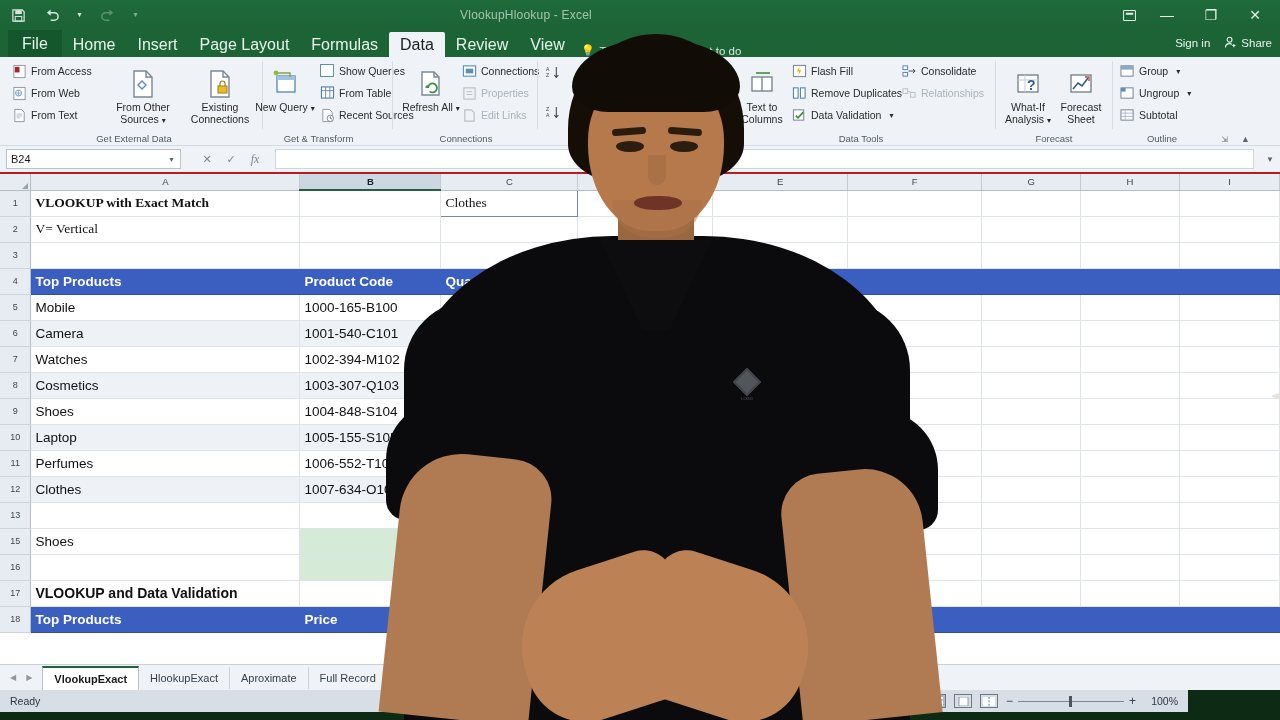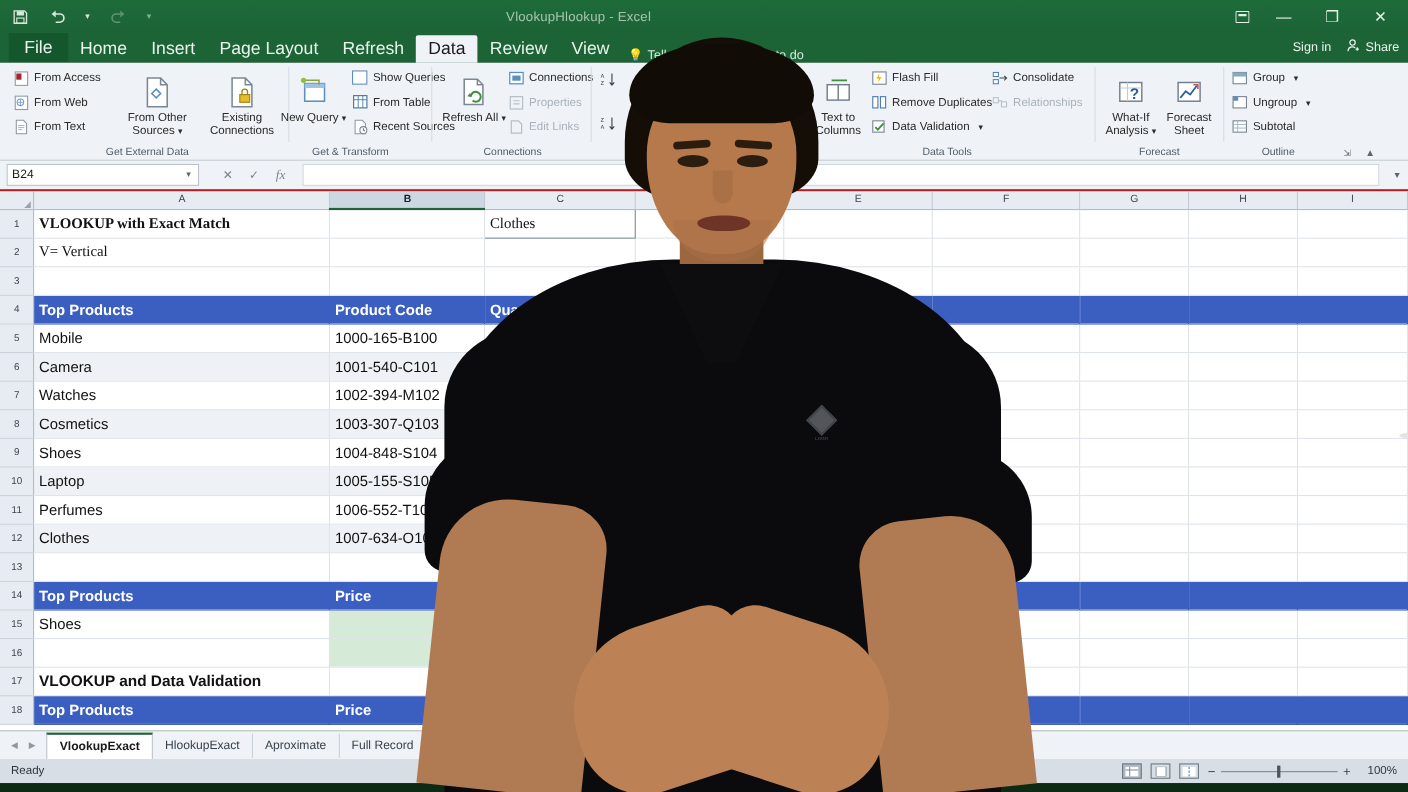--- a/index.html
+++ b/index.html
@@ -104,21 +104,21 @@
     border-top:1px solid #c8d0d8; display:flex; align-items:center; }
   .navarrows { display:flex; align-items:center; gap:10px; padding:0 10px; color:#8d98a3; font-size:8px; }
   .stab { height:22px; padding:0 11px; display:flex; align-items:center; font-size:11px; color:#37414b;
     border-right:1px solid #c9d1d9; }
   .stab.active { background:#fff; color:#1a1a1a; font-weight:bold; border:1px solid #b9c2cb; border-bottom:none;
     border-top:2px solid #21613c; height:24px; }
   .addsheet { width:22px; height:22px; display:flex; align-items:center; justify-content:center;
     color:#5c6670; font-size:12px; }
 
   
-  .statusbar { position:absolute; top:690px; left:0; width:1280px; height:22px; background:#d7dee5;
+  .statusbar { position:absolute; top:690px; left:0; width:1188px; height:22px; background:#d7dee5;
     display:flex; align-items:center; }
   .st-ready { margin-left:10px; font-size:10.5px; color:#2e3740; }
   .st-right { margin-left:auto; display:flex; align-items:center; gap:8px; padding-right:10px; }
   .viewbtn { width:18px; height:14px; border:1px solid #6d7882; display:flex; align-items:center; justify-content:center; }
   .viewbtn.on { background:#aeb9c4; }
   .zoomslider { display:flex; align-items:center; gap:5px; width:130px; }
   .zline { flex:1; height:1px; background:#7d8892; position:relative; }
   .zknob { position:absolute; left:48%; top:-5px; width:3px; height:11px; background:#4a555f; }
   .zpct { font-size:10.5px; color:#2e3740; width:34px; text-align:right; }
   .statusbar-bottom { position:absolute; top:712px; left:0; width:1280px; height:8px; background:#0d2b14; }
@@ -210,21 +210,21 @@
       <span class="wbtn">❐</span>
       <span class="wbtn">✕</span>
     </div>
   </div>
 
   <div class="ribbon-tabs">
     <div class="rtab file">File</div>
     <div class="rtab">Home</div>
     <div class="rtab">Insert</div>
     <div class="rtab">Page Layout</div>
-    <div class="rtab">Refresh</div>
+    <div class="rtab">Formulas</div>
     <div class="rtab active">Data</div>
     <div class="rtab">Review</div>
     <div class="rtab">View</div>
     <div class="tellme">
       <span class="bulb">💡</span>
       <span>Tell me what you want to do</span>
     </div>
   </div>
   <div class="tb-signin">
     <span>Sign in</span>
@@ -740,32 +740,20 @@
         <td class="cell"></td>
         <td class="cell"></td>
         <td class="cell"></td>
         <td class="cell"></td>
         <td class="cell"></td>
         <td class="cell"></td>
         <td class="cell"></td>
         <td class="cell"></td>
       </tr>
 
-      <tr class="grow hdrrow">
-        <td class="rowhdr">14</td>
-        <td class="cell">Top Products</td>
-        <td class="cell">Price</td>
-        <td class="cell"></td>
-        <td class="cell"></td>
-        <td class="cell"></td>
-        <td class="cell"></td>
-        <td class="cell"></td>
-        <td class="cell"></td>
-        <td class="cell"></td>
-      </tr>
 
       <tr class="grow">
         <td class="rowhdr">15</td>
         <td class="cell">Shoes</td>
         <td class="cell greencell">18</td>
         <td class="cell greencell"></td>
         <td class="cell"></td>
         <td class="cell"></td>
         <td class="cell"></td>
         <td class="cell"></td>

